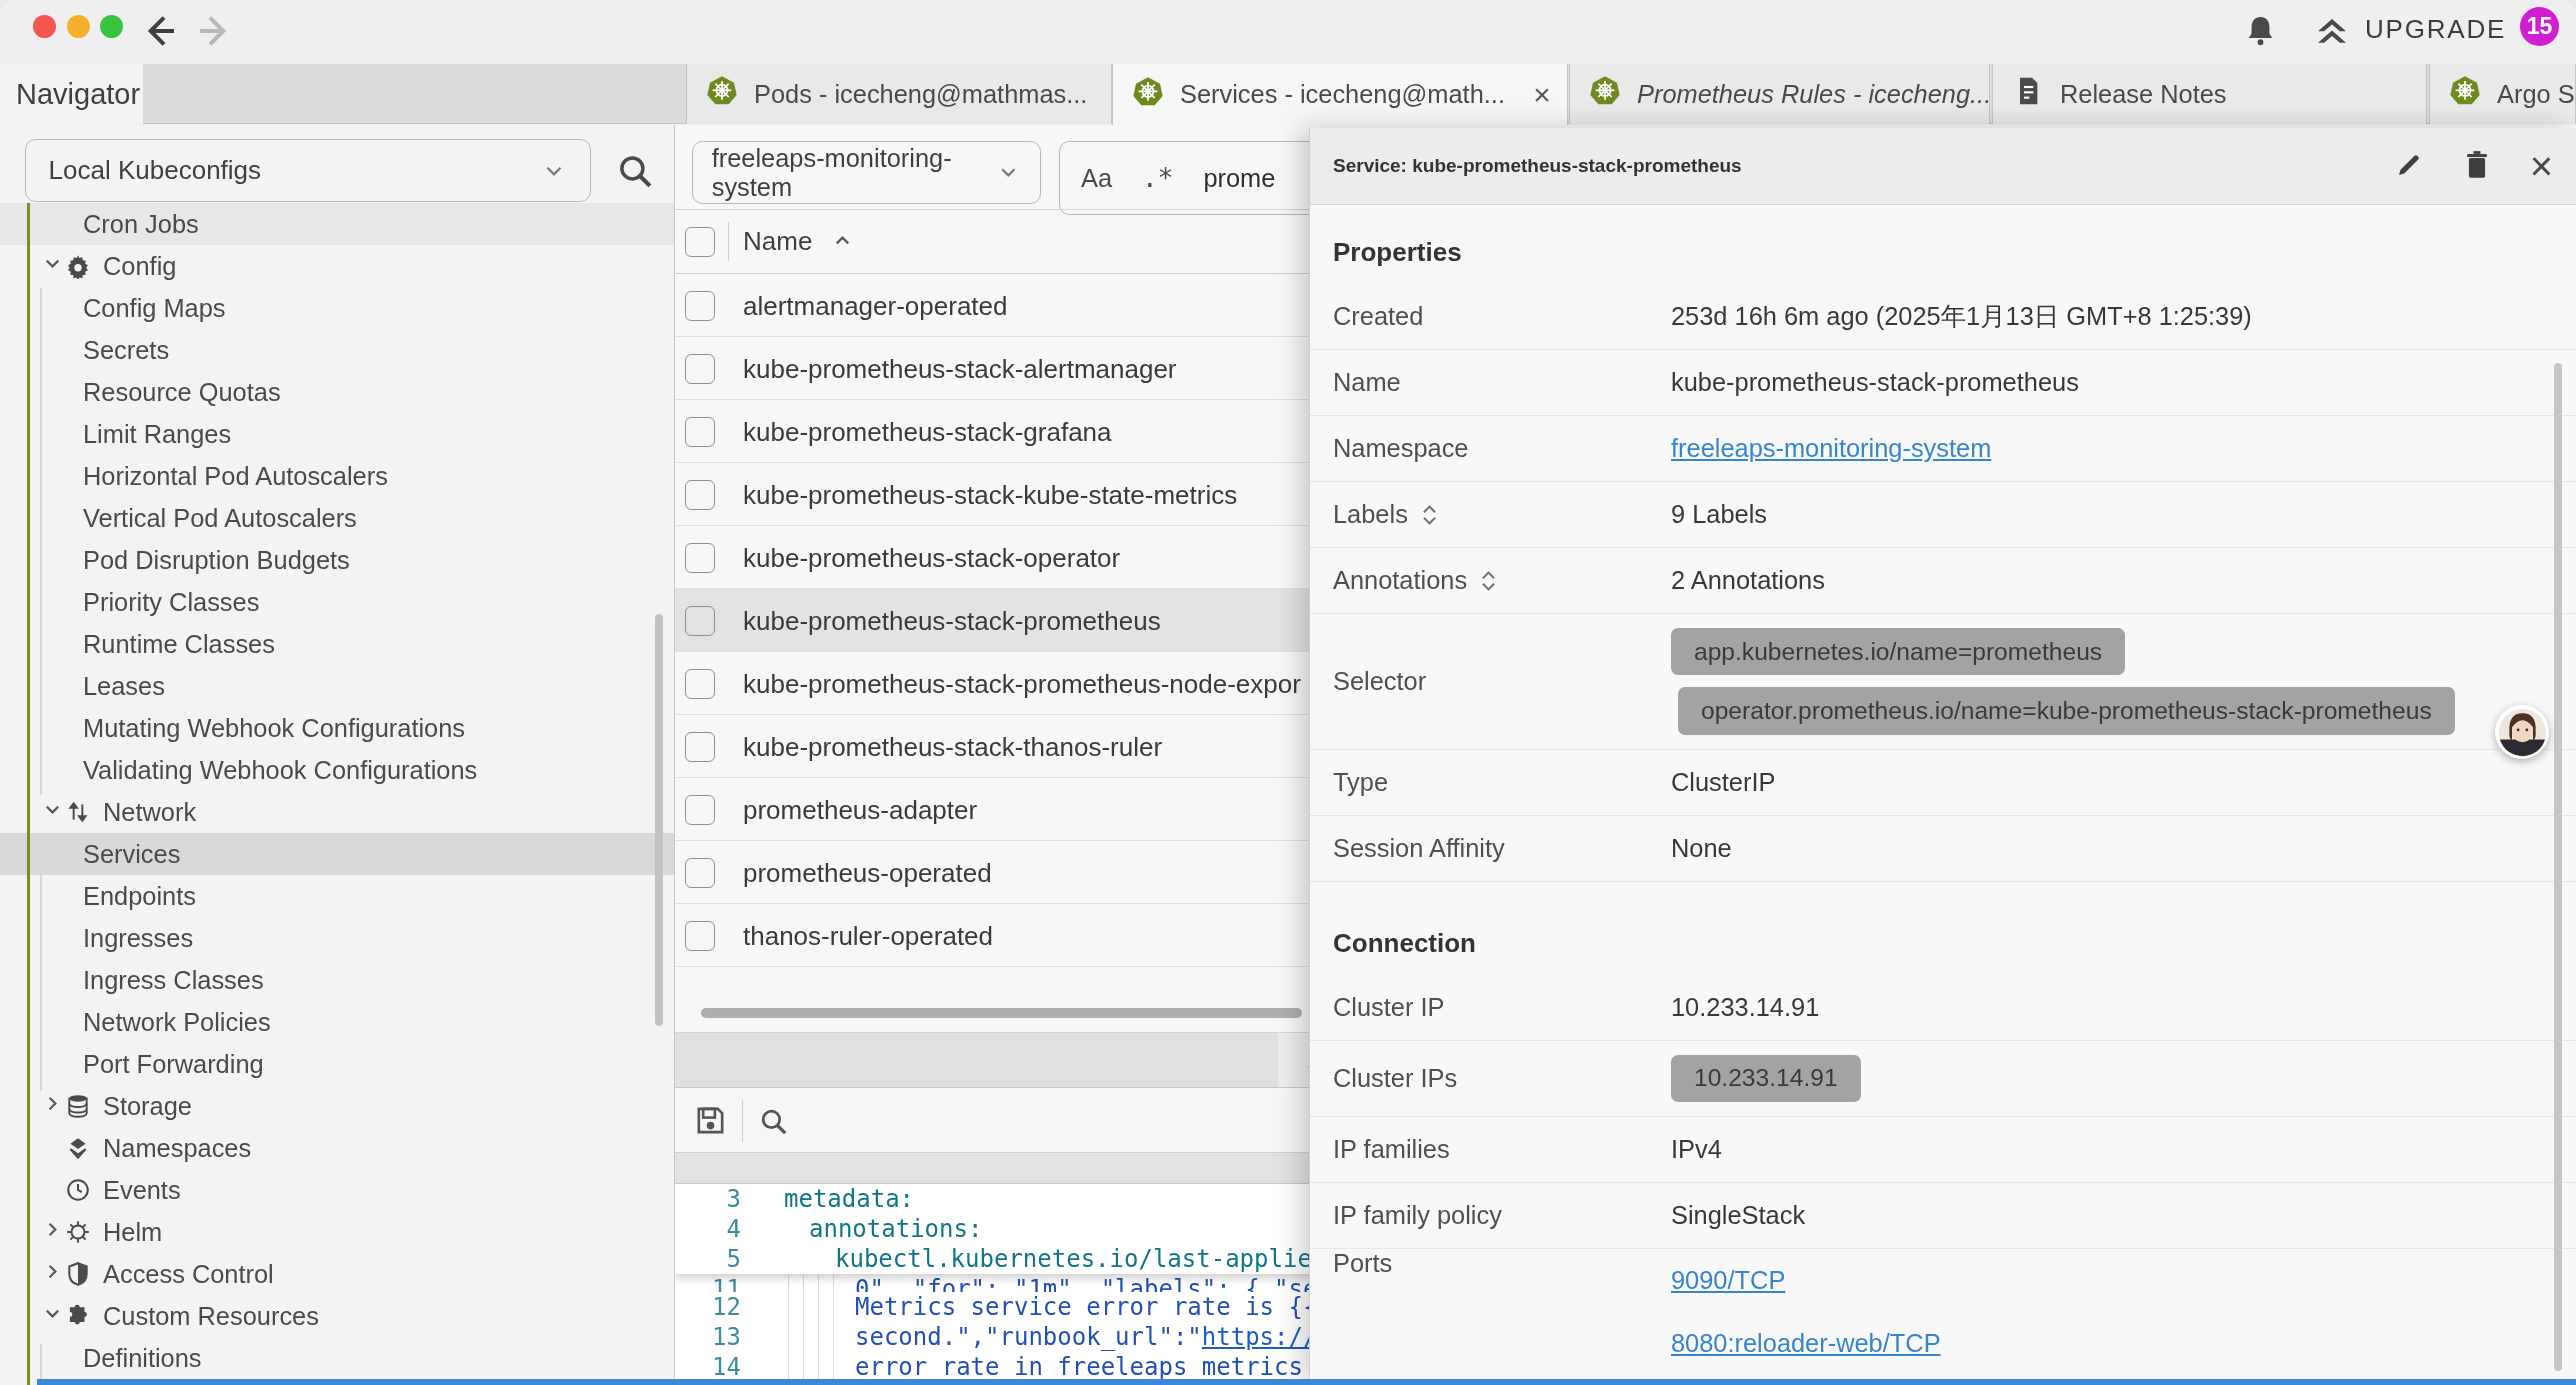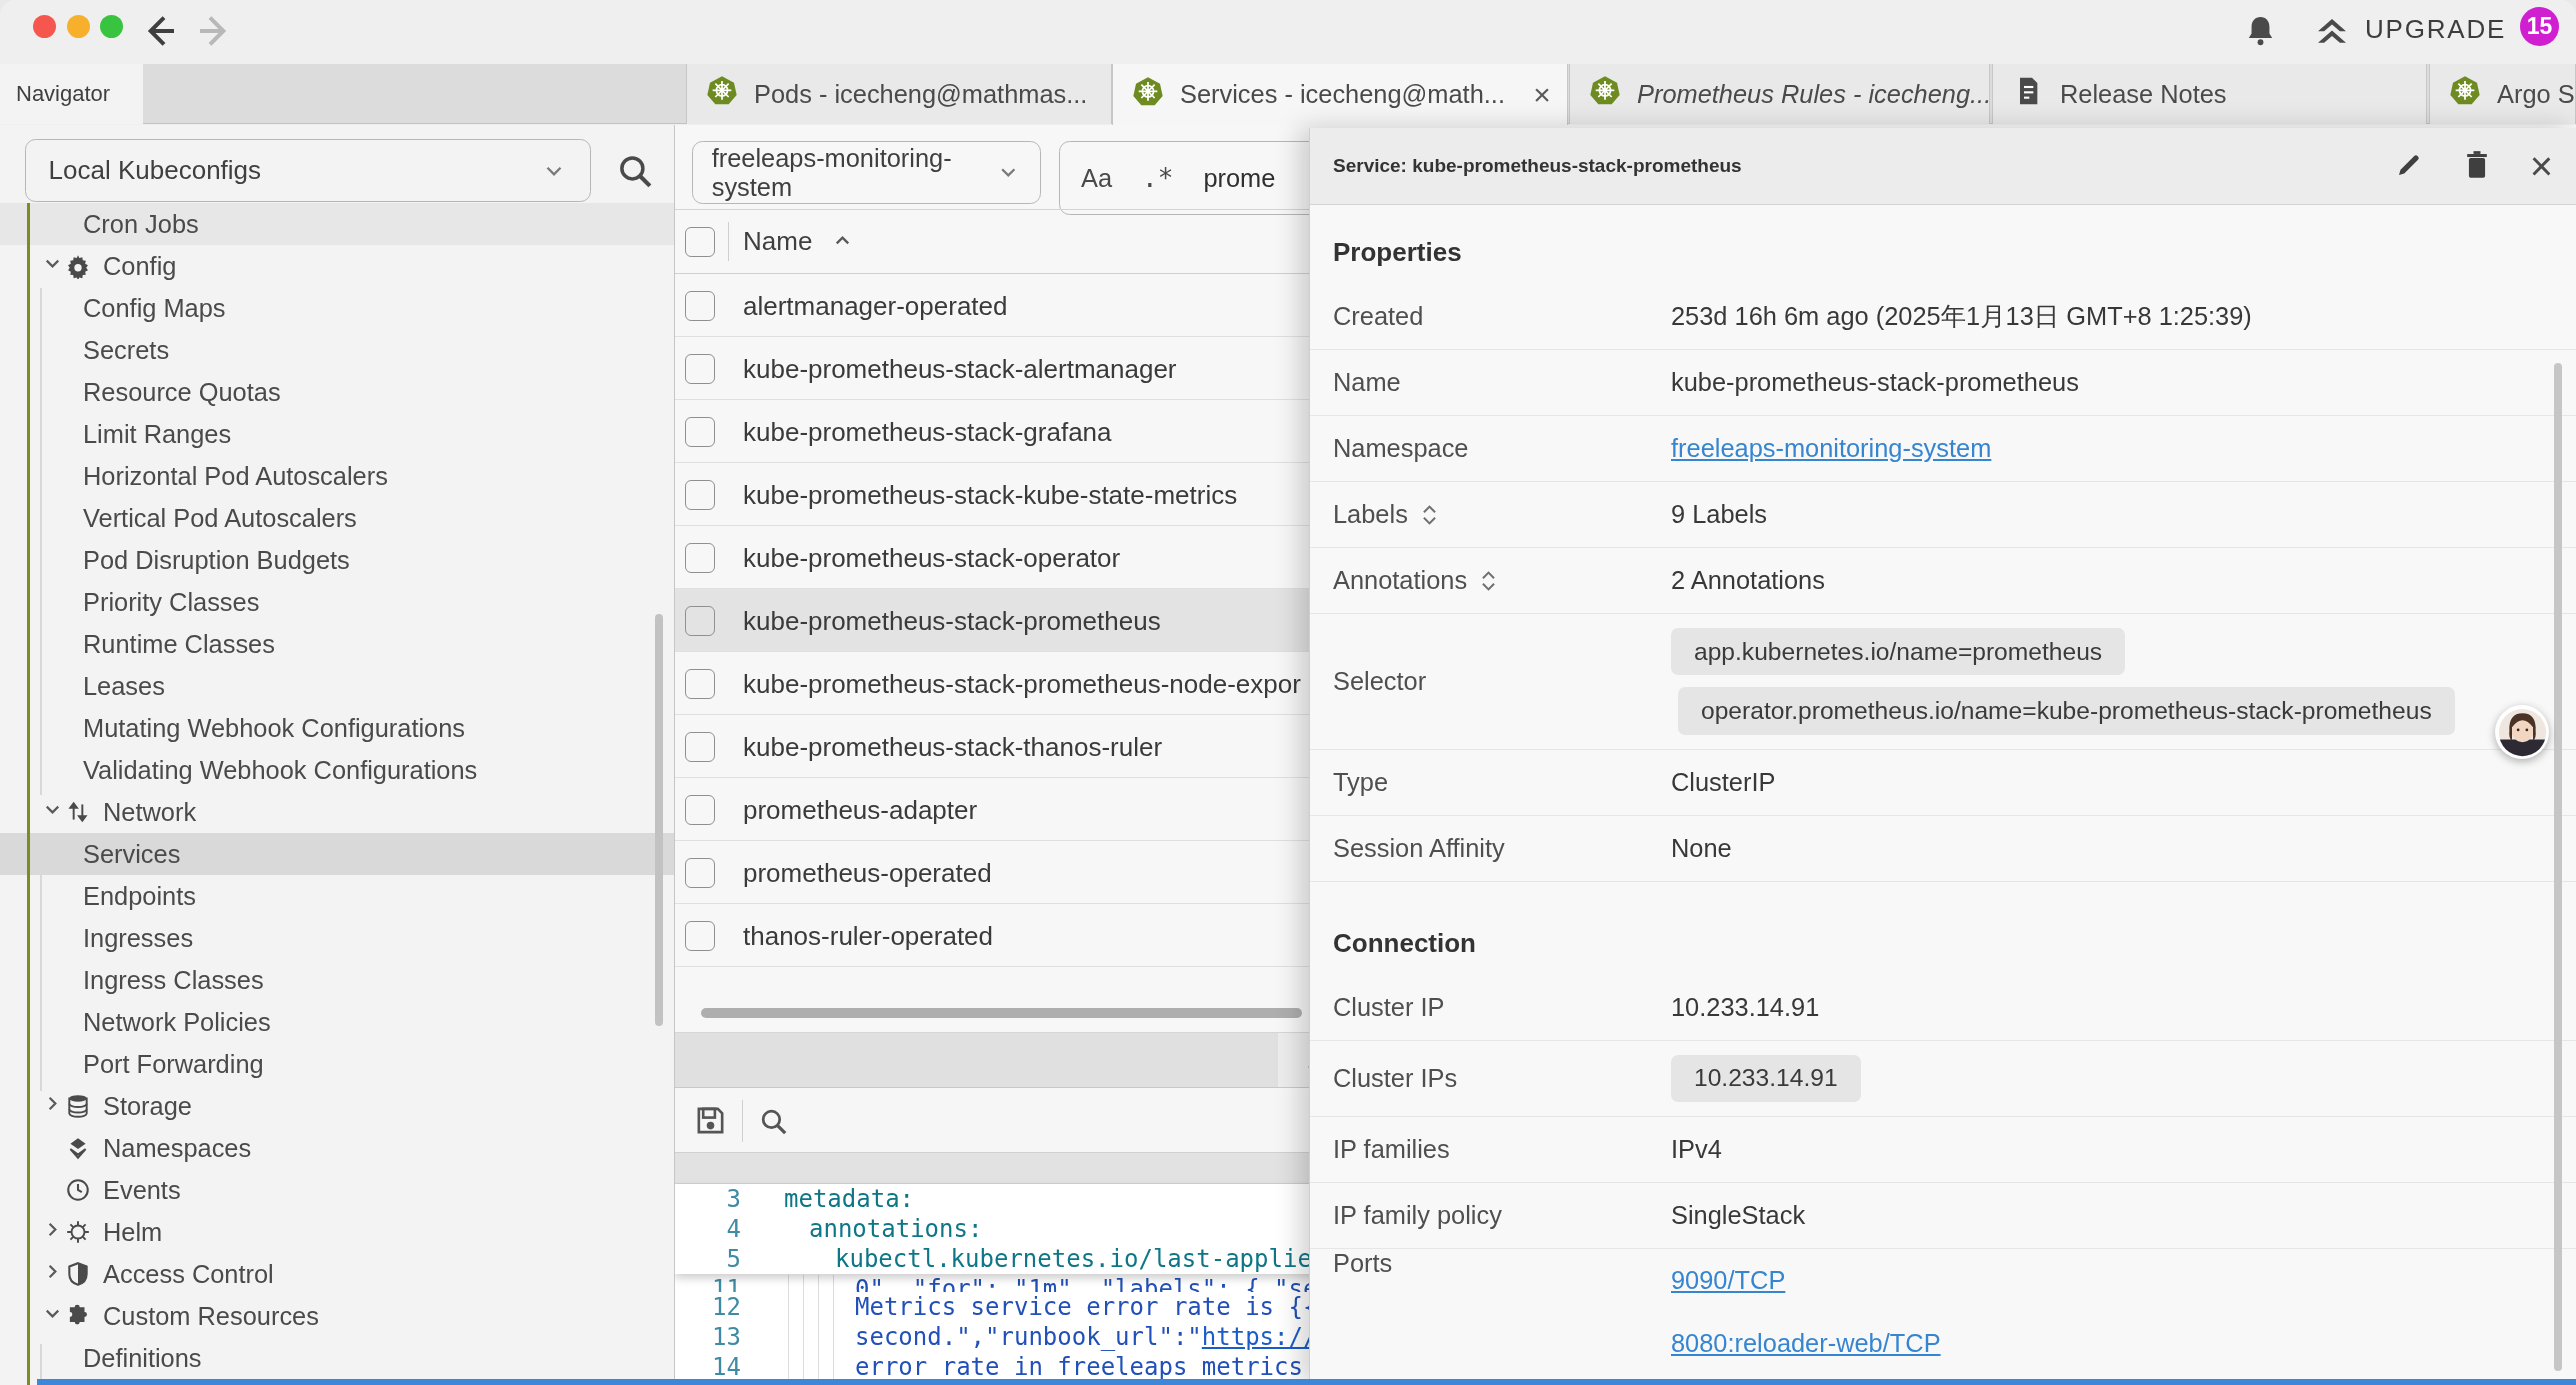--- a/index.html
+++ b/index.html
@@ -13,21 +13,21 @@
   .tl-dot { position:absolute; top:15px; width:23px; height:23px; border-radius:50%; }
   .nav-arrow { position:absolute; top:11.4px; width:40px; height:40px; }
   .tb-right-icon { position:absolute; top:12.3px; }
   .upgrade-label { position:absolute; top:14px; left:2365px; font-size:26px; letter-spacing:1.8px; color:#3d3d3d; }
   .notif-badge { position:absolute; left:2520px; top:7px; width:39px; height:39px; border-radius:50%;
                  color:#fff; font-size:23px; font-weight:700; display:flex; align-items:center; justify-content:center; }
 
   
   .tabstrip { position:absolute; left:0; top:64px; width:100%; height:60px; background:#dcdcdc; border-bottom:0.9px solid #c2c2c2; }
   .navigator-tab { position:absolute; left:0; top:0; width:143px; height:60px; background:#f3f3f3;
-                   font-size:22px; color:#3f3f3f; display:flex; align-items:center; padding-left:16px; }
+                   font-size:29px; color:#3f3f3f; display:flex; align-items:center; padding-left:16px; }
   .app-tab { position:absolute; top:0; height:60px; background:#e9e9e9; border-left:0.9px solid #c6c6c6; border-right:0.9px solid #c6c6c6;
              display:flex; align-items:center; padding-left:19px; gap:16px; font-size:25.4px; color:#4a4a4a; overflow:hidden; }
   .app-tab.active { background:#f6f6f6; height:61px; z-index:2; }
   .app-tab.italic .tab-label { font-style:italic; }
   .tab-label { white-space:nowrap; }
   .tab-close { margin-left:12.3px; font-size:30px; color:#5a5a5a; line-height:1; }
 
   
   .sidebar { position:absolute; left:0; top:125px; width:675px; height:1261px; background:#f3f3f3; border-right:1.8px solid #c6c6c6; }
   .kubeconfig-select { position:absolute; left:24.6px; top:14px; width:566px; height:63px; border:1.8px solid #b6b6b6; border-radius:10.5px;
@@ -95,21 +95,21 @@
   .dh-icons { margin-left:auto; display:flex; align-items:center; gap:39px; }
   .dh-close { font-size:40px; color:#4a4a4a; line-height:1; }
   .detail-body { position:absolute; left:0; top:79px; width:100%; bottom:0; overflow:hidden; }
   .sect-heading { height:77px; display:flex; align-items:flex-end; padding:0 0 16px 23px; font-size:26px; font-weight:700; color:#333; }
   .sect-heading.gap { height:93px; }
   .prop-row { position:relative; display:flex; border-bottom:1.8px solid #e6e6e6; align-items:center; min-height:66px; }
   .prop-row .plabel { width:361px; padding-left:23px; font-size:25.4px; color:#4f4f4f; display:flex; align-items:center; gap:12.3px; flex-shrink:0; }
   .prop-row .pvalue { font-size:25.4px; color:#383838; }
   .pvalue.link { color:#3585d0; text-decoration:underline; }
   .chips { display:flex; flex-direction:column; gap:12.3px; padding:14px 0; }
-  .chip { background:#e5e5e5; border-radius:7px; padding:9.6px 23px; font-size:24.6px; color:#3a3a3a; width:max-content; }
+  .chip { background:#a3a3a3; border-radius:7px; padding:9.6px 23px; font-size:24.6px; color:#3a3a3a; width:max-content; }
   .chip.offset { margin-left:7px; }
   .row-ports { border-bottom:none; align-items:flex-start; padding-top:0; }
   .ports-col { display:flex; flex-direction:column; }
   .port-line { position:relative; height:63px; display:flex; align-items:center; width:868px; }
   .port-link { font-size:25.4px; color:#3585d0; text-decoration:underline; }
   .detail-scrollbar { position:absolute; right:14px; top:235px; width:8px; height:1008px; background:#c6c6c6; border-radius:4.4px; }
 
   
   .avatar { position:absolute; left:2495px; top:705px; width:54px; height:54px; border-radius:50%;
             background:#fff; box-shadow:0 2.6px 8.8px rgba(0,0,0,0.3); z-index:40; display:flex; align-items:center; justify-content:center; }

